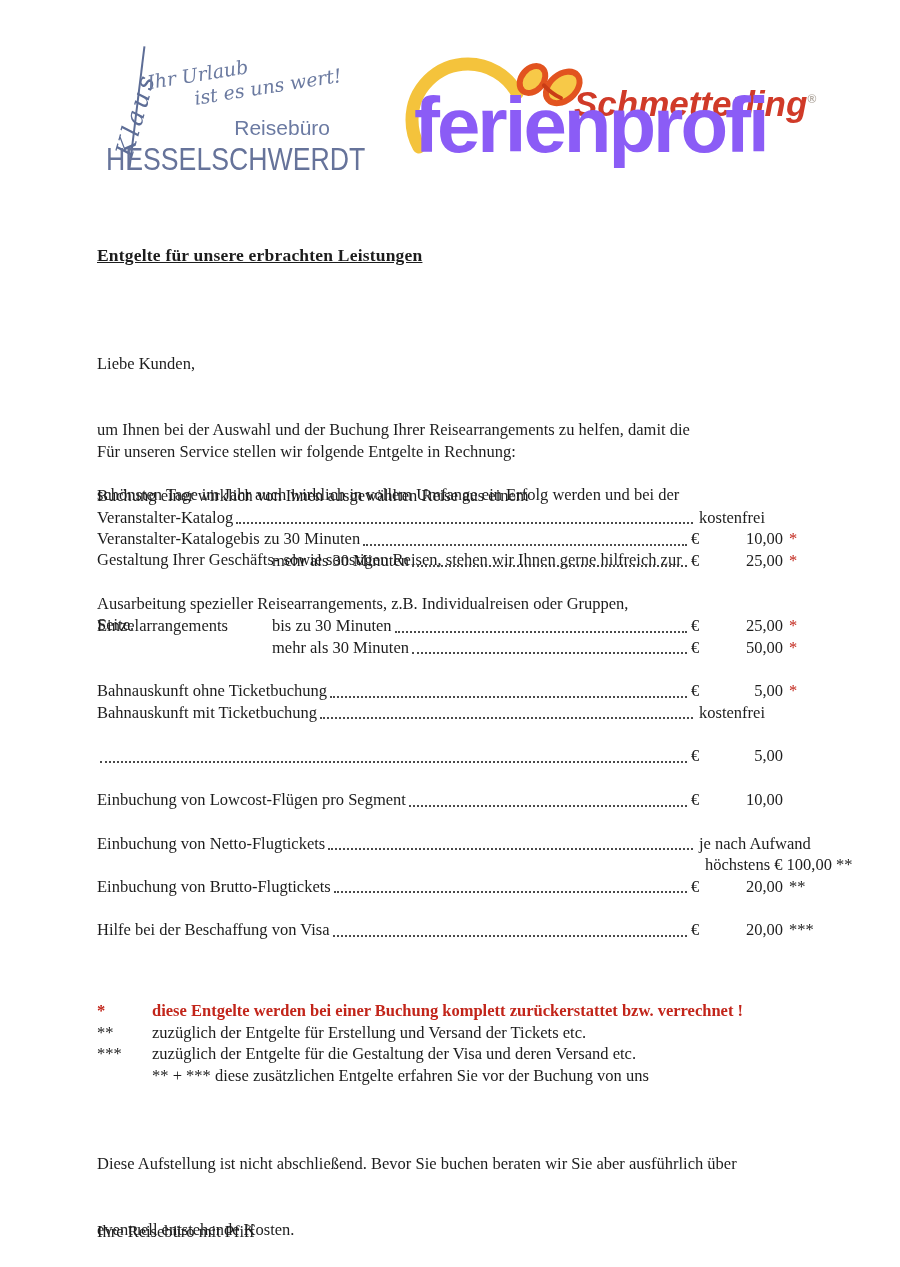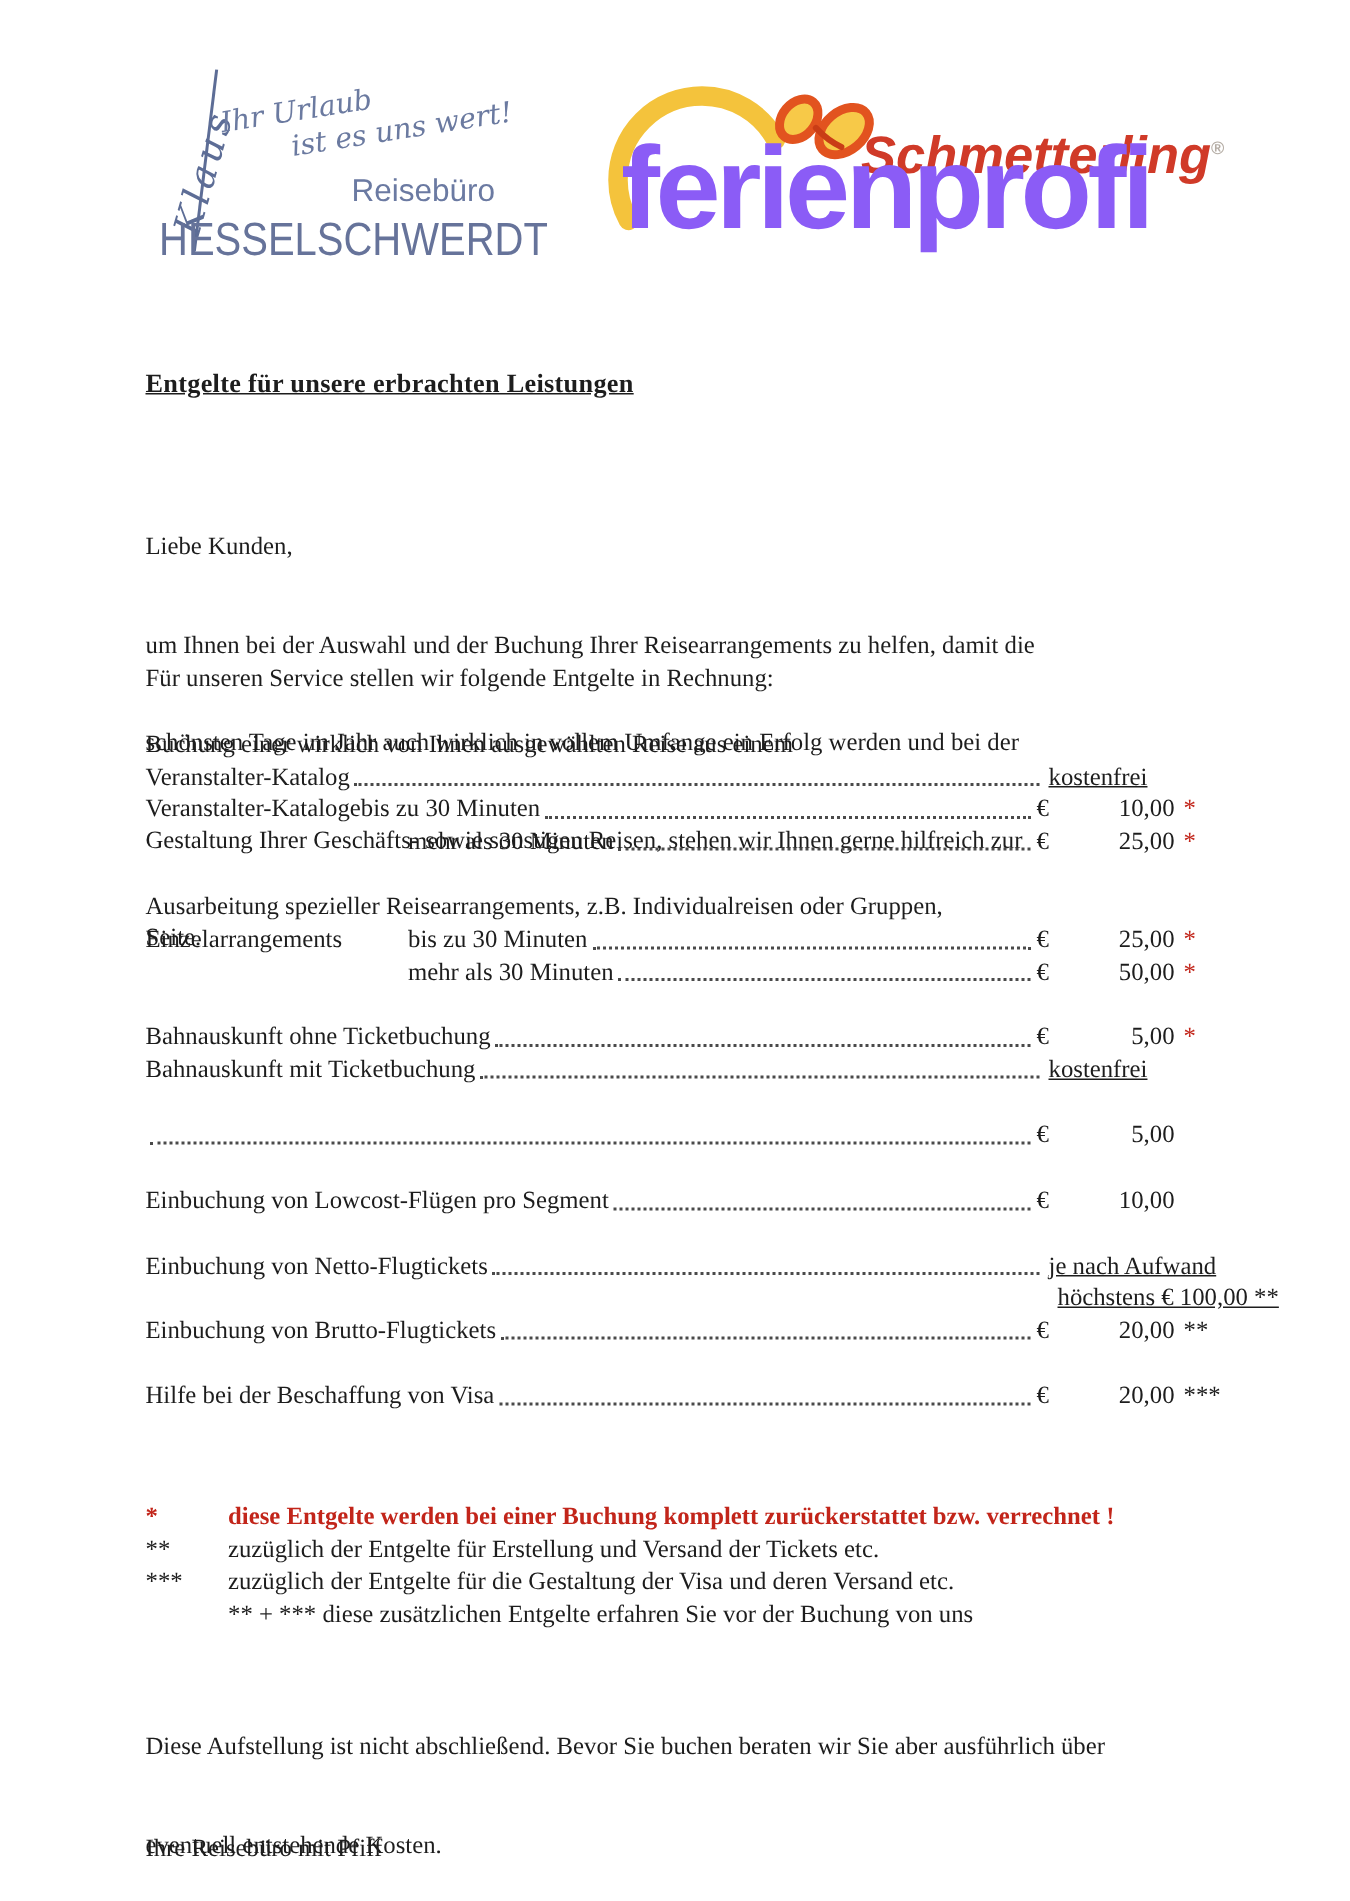--- a/index.html
+++ b/index.html
@@ -40,21 +40,21 @@
   .fee-row{display:flex;align-items:flex-end;height:21.6px;line-height:21.6px;white-space:pre;}
   .fee-row.gap{margin-top:22px;}
   .fee-row .lbl{white-space:pre;}
   .fee-row .lblfix{white-space:pre;width:175px;}
   .fee-row.ind .lbl{padding-left:175px;}
   .fee-row .dots{flex:1;border-bottom:2px dotted #4a4a4a;margin:0 4px 4px 3px;min-width:12px;}
   .fee-row .cur{width:30px;}
   .fee-row .amt{width:62px;text-align:right;}
   .fee-row .mark{width:44px;padding-left:6px;color:#1d1d1d;}
   .fee-row .mark.red{color:#c2251a;}
-  .fee-row .val{width:134px;padding-left:2px;white-space:nowrap;overflow:visible;text-decoration:underline;}
+  .fee-row .val{width:134px;padding-left:2px;white-space:nowrap;overflow:visible;}
   .fee-row.cont{padding-left:606px;}
 
   .footnotes{position:absolute;left:97px;top:1000px;line-height:21.6px;}
   .fn-row{display:flex;}
   .fn-marker{width:55px;}
   .fn-row.red{color:#c2251a;font-weight:bold;}
   .fn-row.indent .fn-marker{visibility:hidden;}
 
   .closing{position:absolute;left:97px;top:1110px;line-height:21.7px;white-space:pre;}
   .signoff{position:absolute;left:97px;top:1178px;line-height:21.7px;white-space:pre;}

